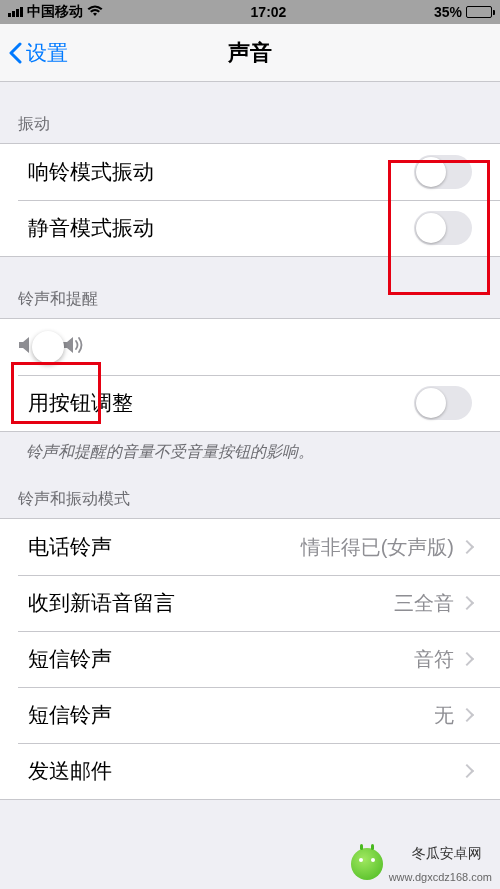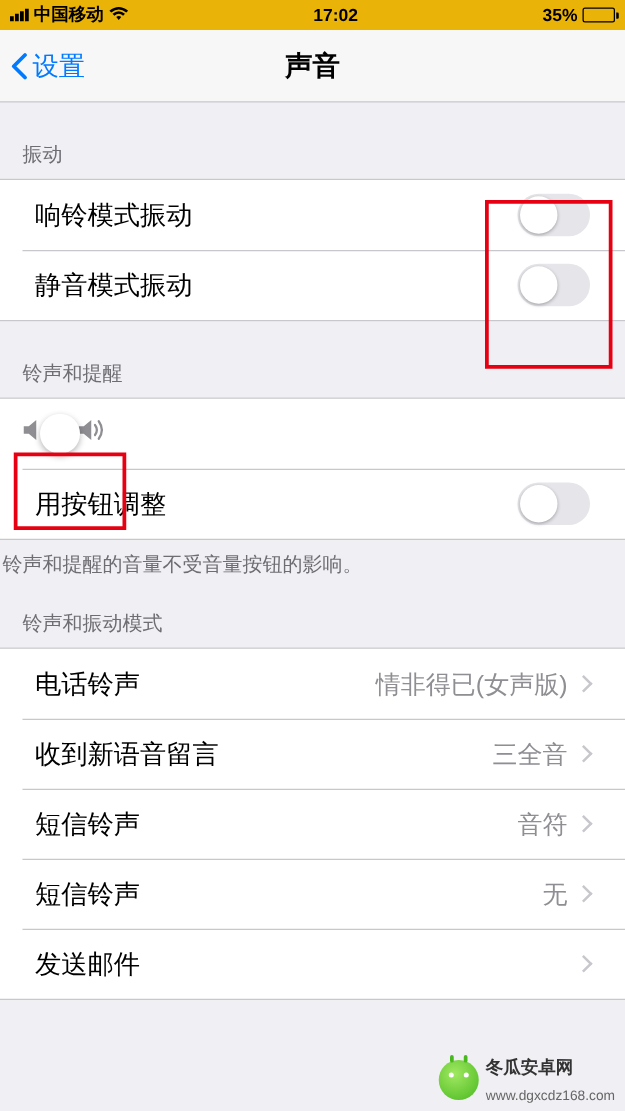--- a/index.html
+++ b/index.html
@@ -7,21 +7,21 @@
       width: 500px;
       height: 889px;
       background: #efeff4;
       font-family: -apple-system, "Helvetica Neue", sans-serif;
       font-size: 20px;
       overflow: hidden;
       position: relative;
     }
     .status-bar {
       height: 24px;
-      background: #eab308;
+      background: #a3a3a3;
       display: flex;
       align-items: center;
       justify-content: space-between;
       padding: 0 8px;
       font-size: 14px;
       font-weight: 600;
     }
     .status-left, .status-right { display: flex; align-items: center; gap: 4px; }
     .signal-bars { display: inline-flex; align-items: flex-end; gap: 1px; }
     .signal-bars span { width: 3px; background: #000; }
@@ -47,22 +47,22 @@
     .nav-title {
       position: absolute; left: 0; right: 0; text-align: center;
       font-size: 22px; font-weight: 600; pointer-events: none;
     }
     .section-header {
       padding: 32px 18px 8px 18px;
       font-size: 16px; color: #6d6d72;
     }
     .section-header.tight { padding-top: 18px; }
     .section-footer {
-      padding: 10px 18px 8px 2px;
-      font-size: 16px; color: #6d6d72;
+      padding: 10px 18px 8px 26px;
+      font-size: 16px; color: #6d6d72; font-style: italic;
     }
     .cell-group { background: #fff; border-top: 1px solid #c7c7cc; border-bottom: 1px solid #c7c7cc; }
     .cell {
       min-height: 56px;
       padding: 0 28px;
       display: flex; align-items: center;
       position: relative;
     }
     .cell + .cell::before {
       content: ""; position: absolute; left: 18px; right: 0; top: 0;
@@ -119,21 +119,21 @@
       position: relative;
     }
     .wm-logo::before, .wm-logo::after {
       content:""; position:absolute; width:3px; height:6px; background:#49b81f;
       top:-4px; border-radius:2px;
     }
     .wm-logo::before{left:9px;} .wm-logo::after{right:9px;}
     .wm-logo-eye { position:absolute; width:4px; height:4px; background:#fff; border-radius:50%; top:10px; }
     .wm-logo-eye.l{left:8px;} .wm-logo-eye.r{right:8px;}
     .wm-text { display:flex; flex-direction:column; line-height:1.1; }
-    .wm-text span:first-child { font-weight:700; }
+    .wm-text span:first-child { font-weight:400;margin-left:23px; }
     .wm-text span:last-child { font-size:11px; color:#666;margin-top:10px; }
   </style>
 </head>
 <body>
 
 <div class="status-bar">
   <div class="status-left">
     <span class="signal-bars">
         <span></span>
         <span></span>

